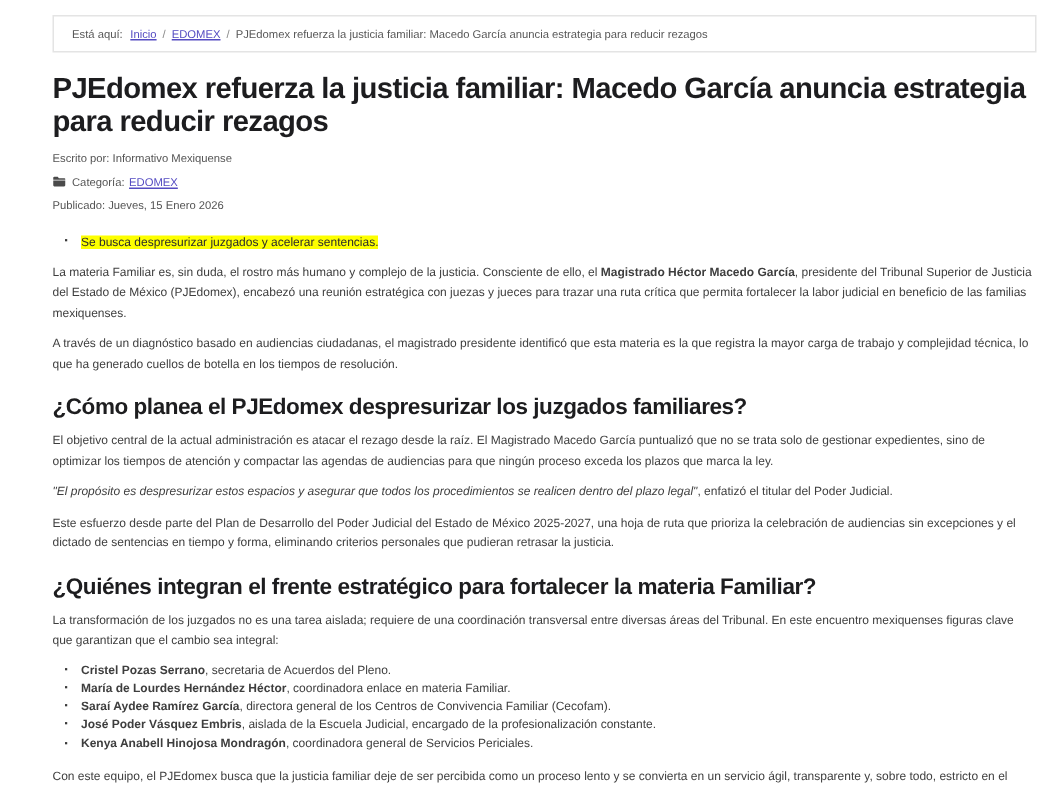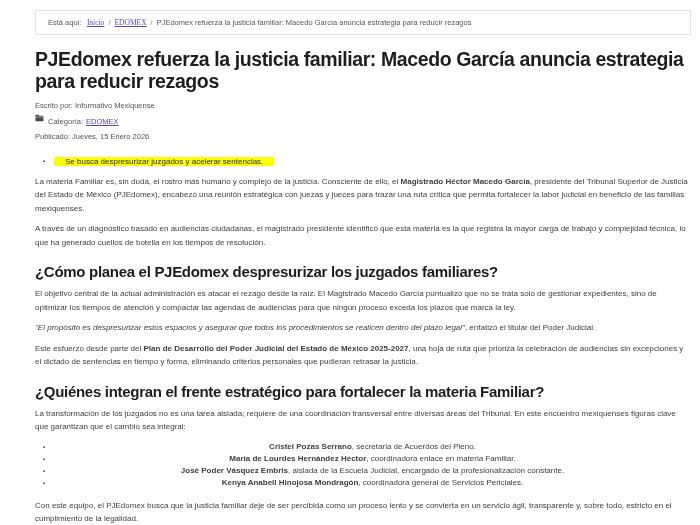--- a/index.html
+++ b/index.html
@@ -17,80 +17,79 @@
     padding: 7px 12px;
     font-size: 7.5px;
     color: #575757;
     white-space: nowrap;
     overflow: hidden;
   }
   .breadcrumb a, .link {
     color: #544bc2;
     text-decoration: underline;
     cursor: pointer;
-    font-family: Liberation Serif, serif;
   }
   .crumb-sep { margin: 0 4px; color: #8a8a8a; }
 
   
   h1.title {
     margin: 13px 0 6px;
     font-size: 19.5px;
     line-height: 22px;
     font-weight: 700;
     letter-spacing: -0.4px;
     color: #1d1d1f;
   }
 
   
   .meta-row {
     font-size: 7.5px;
     color: #545454;
     line-height: 15.5px;
     display: flex;
-    align-items: flex-start;
+    align-items: center;
   }
   .meta-row .icon { display: inline-flex; margin-right: 4px; }
   .meta-row a { color: #544bc2; text-decoration: underline; margin-left: 3px; }
 
   
   ul.points { list-style: none; margin: 10px 0 6px; padding-left: 8px; }
   ul.points li, ul.team li {
     position: relative;
     padding-left: 11px;
     font-size: 8px;
     line-height: 13px;
   }
   ul.points li::before, ul.team li::before {
     content: "▪";
     position: absolute;
     left: 0; top: 0;
     font-size: 6px;
     color: #3a3a3a;
   }
-  .hl { background: #fdff00; color: #2b2b2b; padding: 0 11px; }
+  .hl { background: #fdff00; color: #2b2b2b; padding: 0 0; }
 
   
   p.body-p {
     font-size: 8px;
     line-height: 13.5px;
     margin: 7px 0;
     color: #3e3e3e;
   }
 
   h2.sub {
     margin: 14px 0 5px;
     font-size: 15px;
     line-height: 17px;
     font-weight: 700;
     letter-spacing: -0.3px;
     color: #1d1d1f;
   }
 
-  ul.team { list-style: none; margin: 5px 0 9px; padding-left: 8px; text-align: center; }
+  ul.team { list-style: none; margin: 5px 0 9px; padding-left: 8px; }
   ul.team li { line-height: 12.3px; margin-bottom: 0; }
 
   .folder-svg { width: 9px; height: 8px; display: block; }
 </style>
 </head>
 <body>
 
 <div class="page">
 
   <nav class="breadcrumb">
@@ -122,28 +121,29 @@
     <li><span class="hl">Se busca despresurizar juzgados y acelerar sentencias.</span></li>
   </ul>
 
   <p class="body-p"><span>La materia Familiar es, sin duda, el rostro más humano y complejo de la justicia. Consciente de ello, el </span><span style="font-weight: 700;">Magistrado Héctor Macedo García</span><span>, presidente del Tribunal Superior de Justicia del Estado de México (PJEdomex), encabezó una reunión estratégica con juezas y jueces para trazar una ruta crítica que permita fortalecer la labor judicial en beneficio de las familias mexiquenses.</span></p>
   <p class="body-p"><span>A través de un diagnóstico basado en audiencias ciudadanas, el magistrado presidente identificó que esta materia es la que registra la mayor carga de trabajo y complejidad técnica, lo que ha generado cuellos de botella en los tiempos de resolución.</span></p>
 
   <h2 class="sub">¿Cómo planea el PJEdomex despresurizar los juzgados familiares?</h2>
 
   <p class="body-p"><span>El objetivo central de la actual administración es atacar el rezago desde la raíz. El Magistrado Macedo García puntualizó que no se trata solo de gestionar expedientes, sino de optimizar los tiempos de atención y compactar las agendas de audiencias para que ningún proceso exceda los plazos que marca la ley.</span></p>
   <p class="body-p"><span style="font-style: italic;">"El propósito es despresurizar estos espacios y asegurar que todos los procedimientos se realicen dentro del plazo legal"</span><span>, enfatizó el titular del Poder Judicial.</span></p>
-  <p class="body-p"><span>Este esfuerzo desde parte del </span><span style="font-weight: 700;">Plan de Desarrollo del Poder Judicial del Estado de México 2025-2027</span><span>, una hoja de ruta que prioriza la celebración de audiencias sin excepciones y el dictado de sentencias en tiempo y forma, eliminando criterios personales que pudieran retrasar la justicia.</span></p>
+  <p class="body-p"><span>Este esfuerzo desde parte del </span><span style="font-weight: 400;">Plan de Desarrollo del Poder Judicial del Estado de México 2025-2027</span><span>, una hoja de ruta que prioriza la celebración de audiencias sin excepciones y el dictado de sentencias en tiempo y forma, eliminando criterios personales que pudieran retrasar la justicia.</span></p>
 
   <h2 class="sub">¿Quiénes integran el frente estratégico para fortalecer la materia Familiar?</h2>
 
   <p class="body-p"><span>La transformación de los juzgados no es una tarea aislada; requiere de una coordinación transversal entre diversas áreas del Tribunal. En este encuentro mexiquenses figuras clave que garantizan que el cambio sea integral:</span></p>
 
   <ul class="team">
     <li><span style="font-weight: 700;">Cristel Pozas Serrano</span><span>, secretaria de Acuerdos del Pleno.</span></li>
     <li><span style="font-weight: 700;">María de Lourdes Hernández Héctor</span><span>, coordinadora enlace en materia Familiar.</span></li>
+    <li><span style="font-weight: 700;">Saraí Aydee Ramírez García</span><span>, directora general de los Centros de Convivencia Familiar (Cecofam).</span></li>
     <li><span style="font-weight: 700;">José Poder Vásquez Embris</span><span>, aislada de la Escuela Judicial, encargado de la profesionalización constante.</span></li>
     <li><span style="font-weight: 700;">Kenya Anabell Hinojosa Mondragón</span><span>, coordinadora general de Servicios Periciales.</span></li>
   </ul>
 
   <p class="body-p"><span>Con este equipo, el PJEdomex busca que la justicia familiar deje de ser percibida como un proceso lento y se convierta en un servicio ágil, transparente y, sobre todo, estricto en el cumplimiento de la legalidad.</span></p>
 
 </div>
 
 </body></html>

